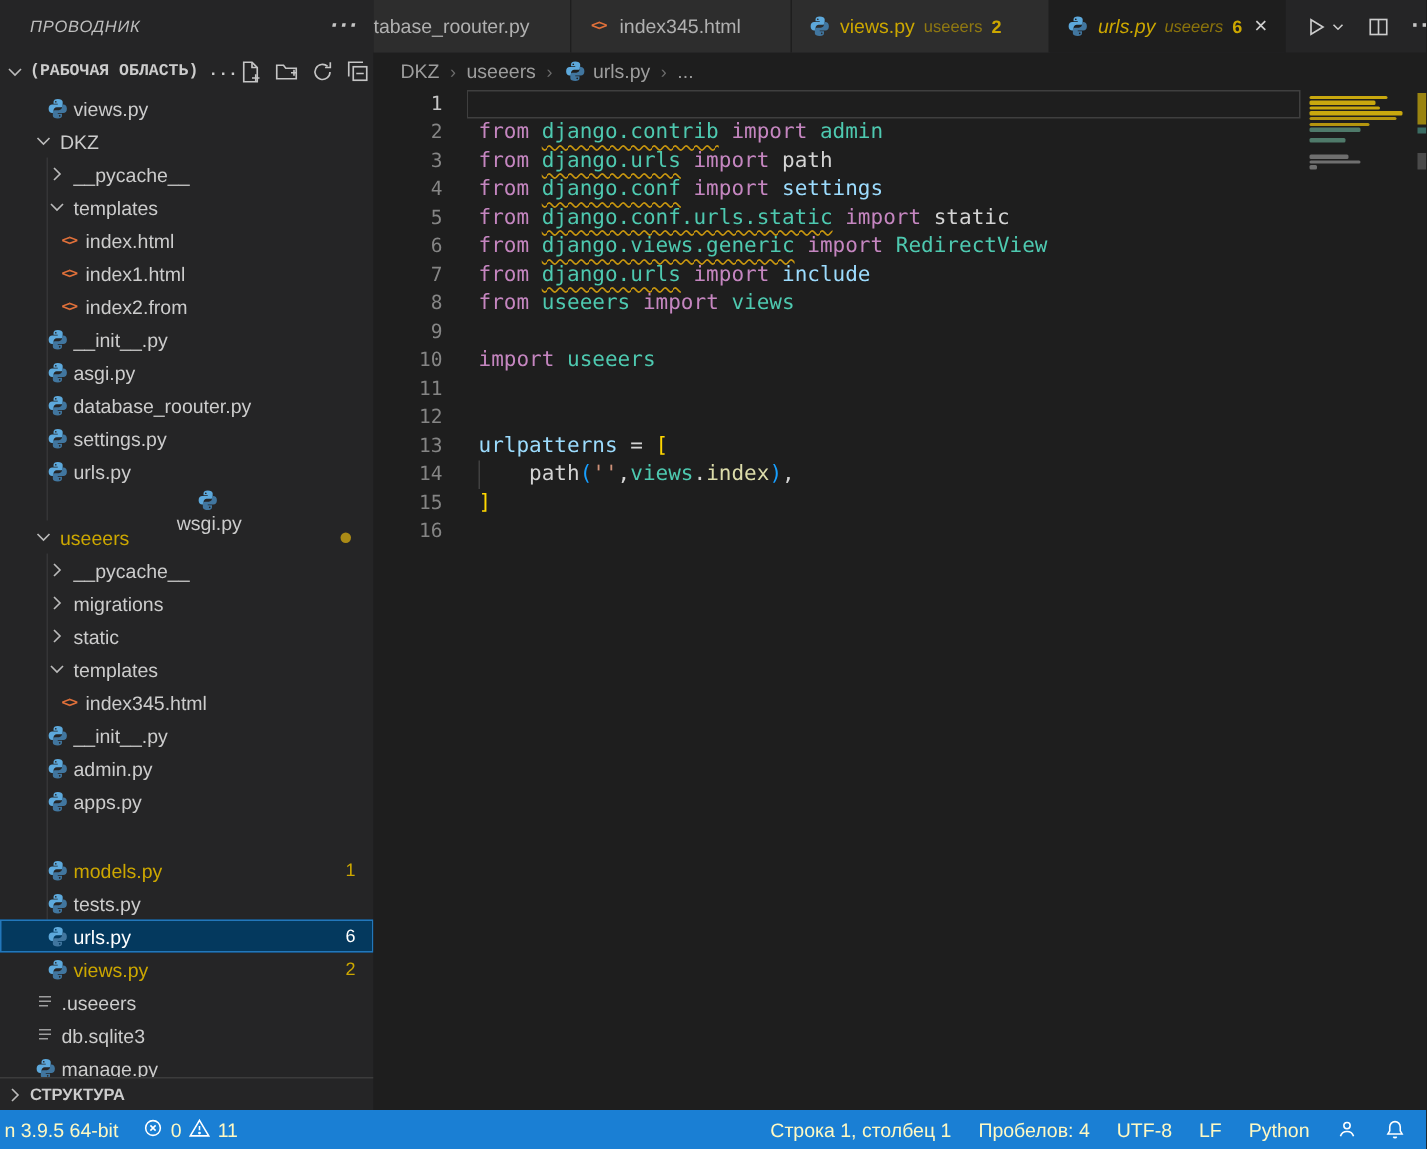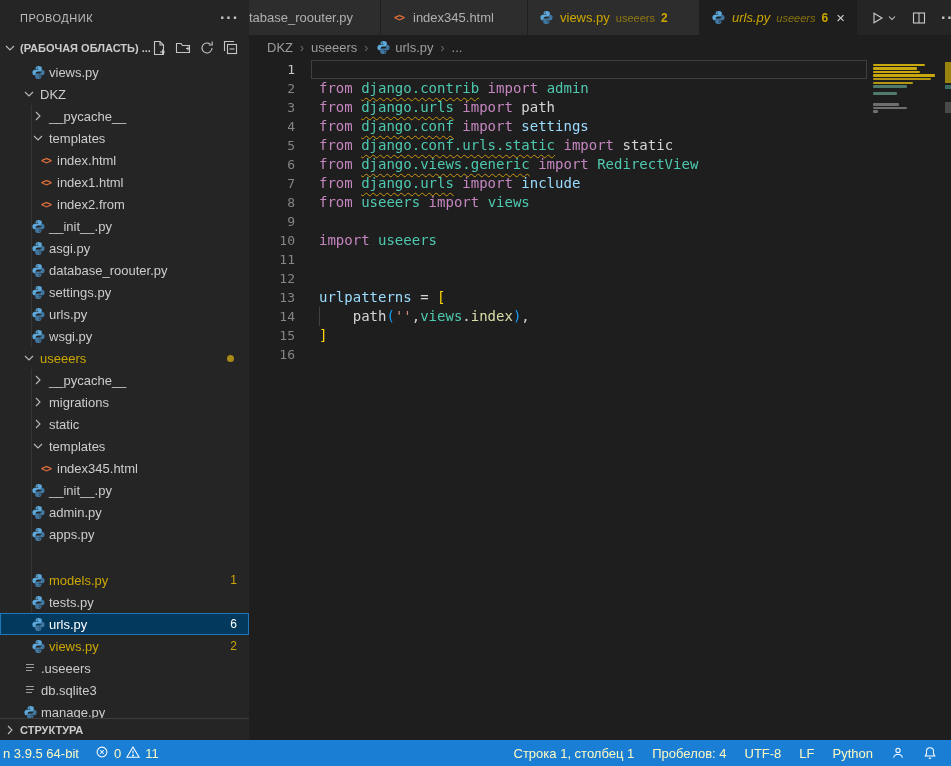--- a/index.html
+++ b/index.html
@@ -1,24 +1,24 @@
 <!DOCTYPE html>
 <html><head>
 <meta charset="utf-8">
 <style>
   * { box-sizing: border-box; }
   body { margin:0; background:#1e1e1e; font-family:"Liberation Sans",sans-serif; }
   .app { position:relative; width:951px; height:766px; background:#1e1e1e; overflow:hidden; color:#ccc; }
 
   
   .sidebar { position:absolute; left:0; top:0; width:249px; height:740px; background:#252526; display:flex; flex-direction:column; }
-  .sb-title { height:35px; display:flex; align-items:center; padding:0 10px 0 20px; flex:none; }
+  .sb-title { height:35px; display:flex; align-items:center; padding:0 10px 0 20px; flex:none;font-style:italic; }
   .sb-title-text { font-size:11px; letter-spacing:.5px; color:#bdbdbd; }
   .dots { margin-left:auto; color:#c5c5c5; font-size:16px; font-weight:bold; letter-spacing:1px; cursor:pointer; line-height:10px; }
-  .sb-section { height:26px; display:flex; align-items:center; padding:0 10px 0 2px; flex:none; }
+  .sb-section { height:26px; display:flex; align-items:center; padding:0 10px 0 2px; flex:none;font-family:Liberation Mono, monospace; }
   .sb-section-label { font-weight:bold; font-size:11px; color:#cccccc; margin-left:2px; white-space:nowrap; }
   .sb-actions { margin-left:auto; display:flex; gap:8px; align-items:center; }
   .sb-actions .act { width:16px; height:16px; cursor:pointer; }
   .chev16 { width:16px; height:16px; flex:none; }
   .tree { flex:1; position:relative; overflow:hidden; }
   .tree-guide { position:absolute; width:1px; background:#353536; left:31px; }
   .tree-row { height:22px; display:flex; align-items:center; font-size:13px; color:#cccccc; cursor:pointer; position:relative; }
   .tree-row.warn .tree-label { color:#CCA700; }
   .tree-row.selected { background:#04395E; outline:1px solid #2277bb; outline-offset:-1px; }
   .tree-row.selected .tree-label { color:#ffffff; }
@@ -201,21 +201,21 @@
         </div>
         <div class="tree-row" style="padding-left: 30px;">
           <span class="tree-icon">
             <svg width="15" height="15" viewBox="0 0 16 16">
               <path fill="#5da9dc" d="M8 1C6 1 5 1.8 5 3v1.5h3V5H4C2.7 5 1.5 5.8 1.5 8S2.7 11 4 11h1V9.2C5 8 6 7 7.2 7H10c.9 0 1.5-.7 1.5-1.5V3c0-1.2-1.5-2-3.5-2zM6.6 2.4a.6.6 0 110 1.2.6.6 0 010-1.2z"></path>
               <path fill="#41769f" d="M8 15c2 0 3-.8 3-2v-1.5H8V11h4c1.3 0 2.5-.8 2.5-3S13.3 5 12 5h-1v1.8C11 8 10 9 8.8 9H6c-.9 0-1.5.7-1.5 1.5V13c0 1.2 1.5 2 3.5 2zm1.4-1.4a.6.6 0 110-1.2.6.6 0 010 1.2z"></path>
             </svg>
           </span>
           <span class="tree-label">urls.py</span>
         </div>
-        <div class="tree-row" style="padding-left: 30px;">
+        <div class="tree-row" style="padding-left: 30px; flex-direction: column;">
           <span class="tree-icon">
             <svg width="15" height="15" viewBox="0 0 16 16">
               <path fill="#5da9dc" d="M8 1C6 1 5 1.8 5 3v1.5h3V5H4C2.7 5 1.5 5.8 1.5 8S2.7 11 4 11h1V9.2C5 8 6 7 7.2 7H10c.9 0 1.5-.7 1.5-1.5V3c0-1.2-1.5-2-3.5-2zM6.6 2.4a.6.6 0 110 1.2.6.6 0 010-1.2z"></path>
               <path fill="#41769f" d="M8 15c2 0 3-.8 3-2v-1.5H8V11h4c1.3 0 2.5-.8 2.5-3S13.3 5 12 5h-1v1.8C11 8 10 9 8.8 9H6c-.9 0-1.5.7-1.5 1.5V13c0 1.2 1.5 2 3.5 2zm1.4-1.4a.6.6 0 110-1.2.6.6 0 010 1.2z"></path>
             </svg>
           </span>
           <span class="tree-label">wsgi.py</span>
         </div>
         <div class="tree-row warn" style="padding-left: 21px;">
           <span class="tree-icon">

